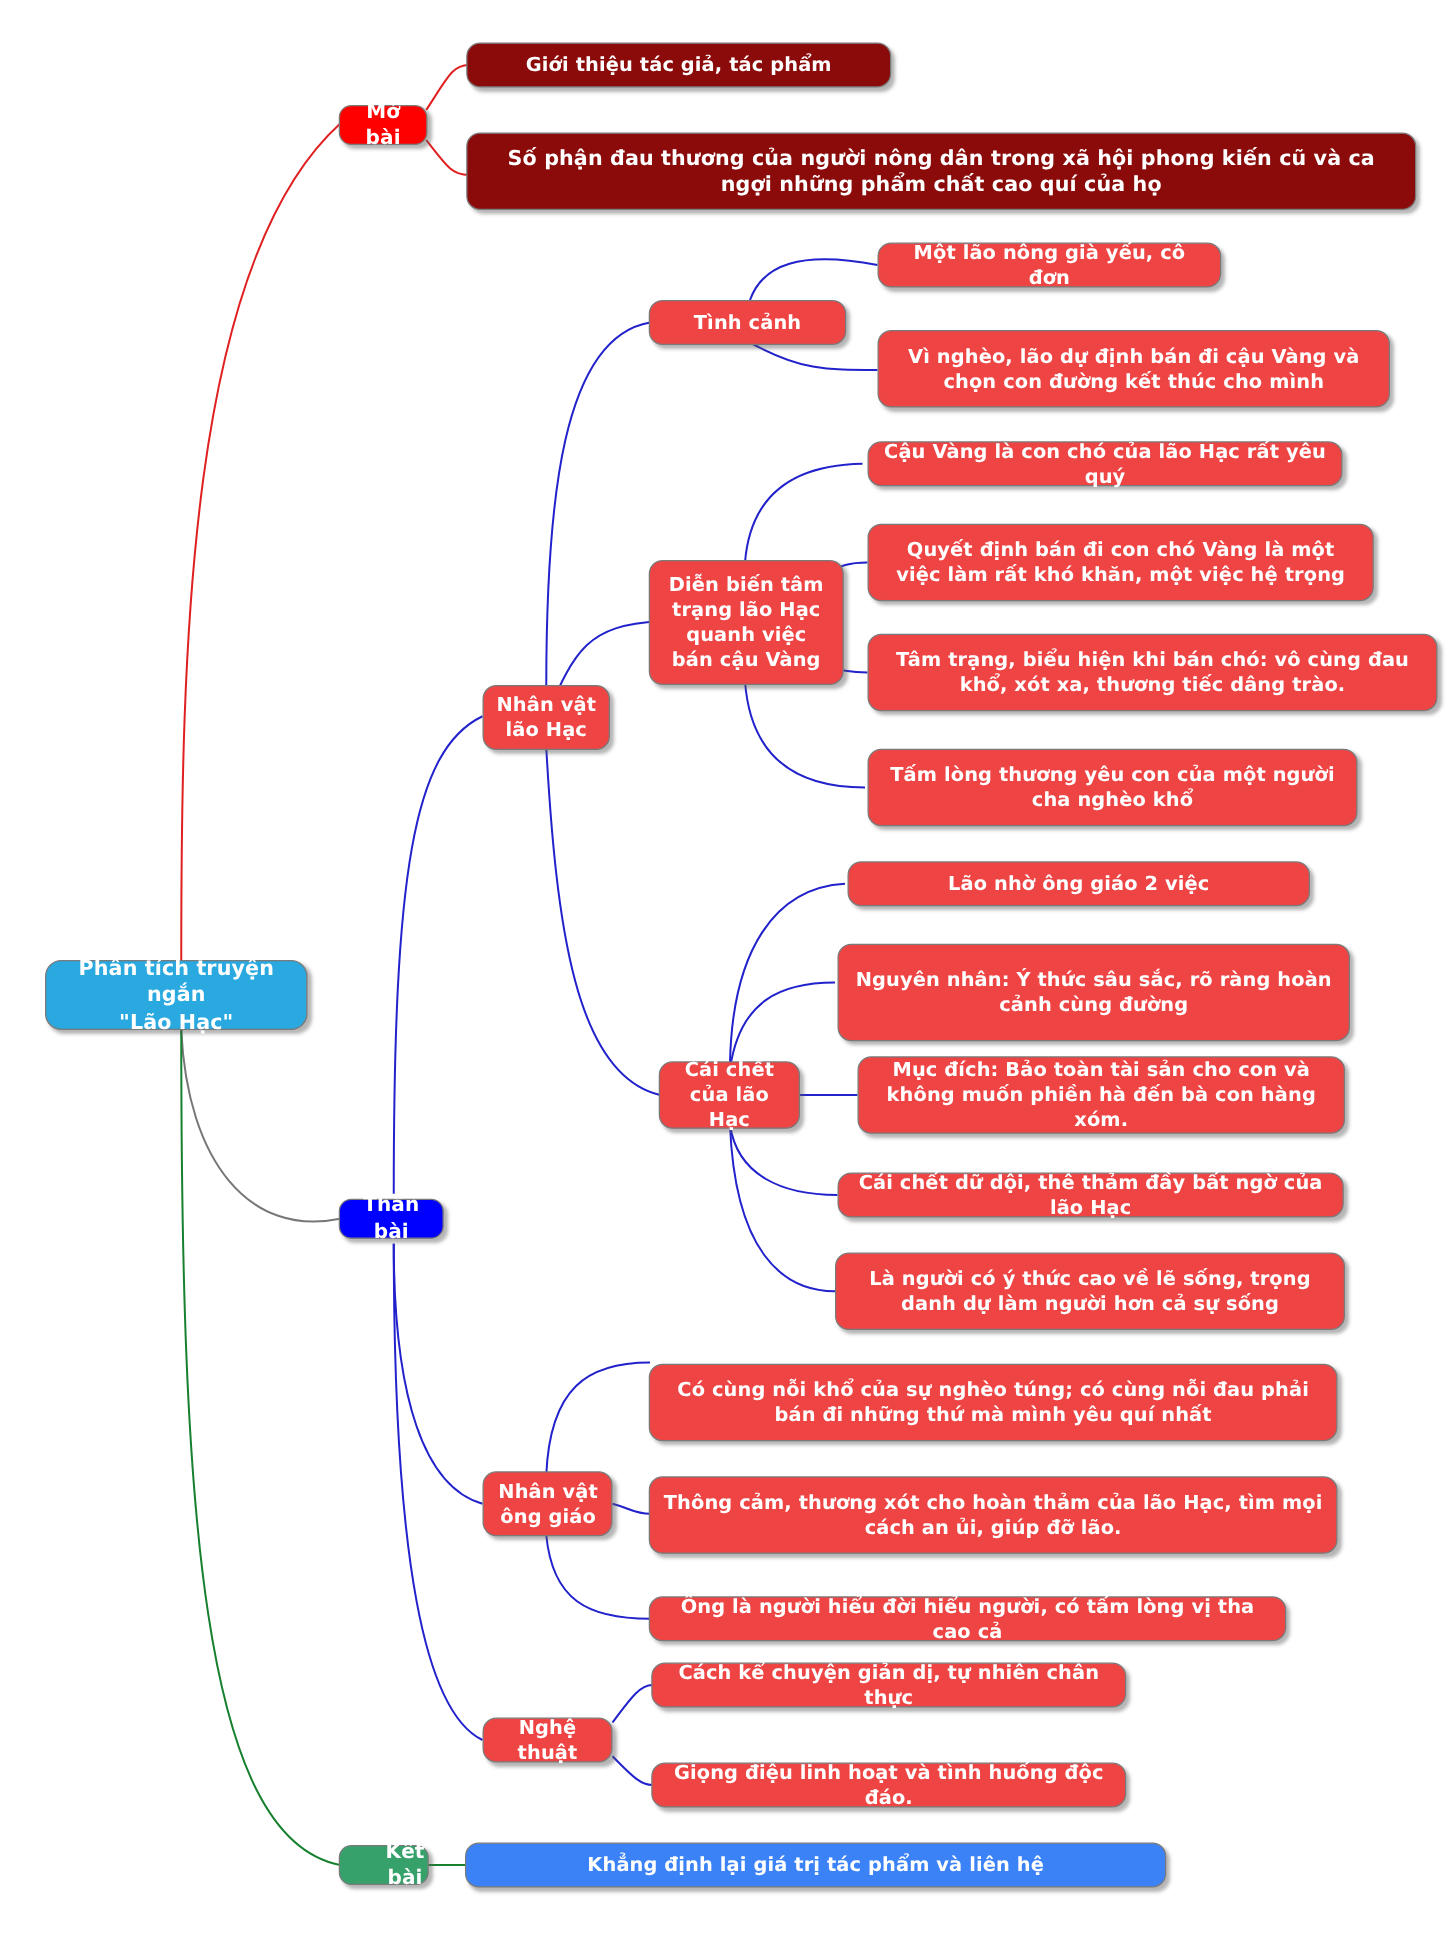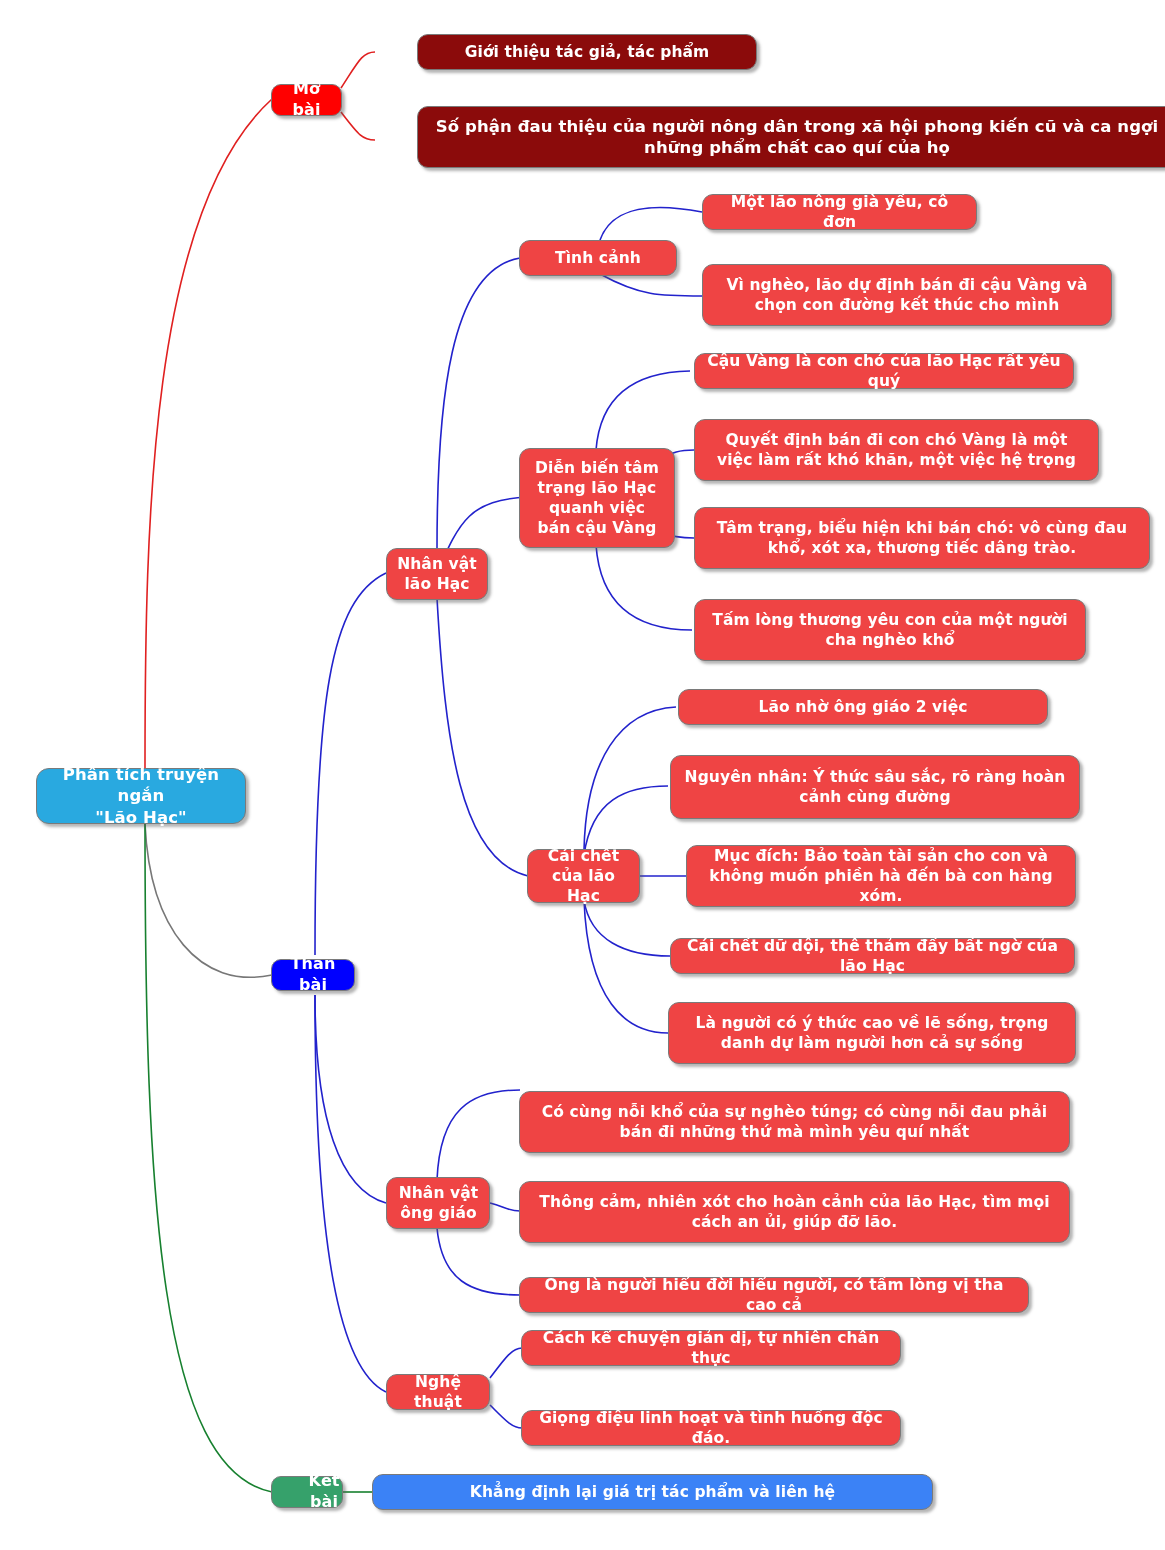--- a/index.html
+++ b/index.html
@@ -17,21 +17,21 @@
     border:1px solid #7a7a7a;
     box-shadow:3px 3px 3px rgba(90,90,90,0.45);
     line-height:1.30;
     padding:4px 10px;
     letter-spacing:0.1px;
   }
   .root{background:#29a9e0;border-radius:13px;font-size:16.5px;}
   .lvl1-red{background:#ff0000;font-size:16px;border-radius:10px;}
   .lvl1-blue{background:#0000ff;font-size:16px;border-radius:10px;}
   .lvl1-green{background:#36a16b;font-size:16px;border-radius:10px;padding-left:44px;}
-  .darkred{background:#8b0b0b;font-size:15.5px;margin-left:44px;}
+  .darkred{background:#8b0b0b;font-size:15.5px;}
   .navy{background:#ef4444;font-size:15.5px;}
   .green{background:#3b82f6;font-size:15.5px;}
   .big{font-size:16.5px;}
 </style>
 </head>
 <body>
 
 <div id="canvas">
 
   <svg class="links" viewBox="0 0 1165 1550">
@@ -83,21 +83,21 @@
 
   <div class="node lvl1-red" style="left:271px;top:84px;width:71px;height:32px;">
     <span>Mở bài</span>
   </div>
 
   <div class="node darkred" style="left:373px;top:34px;width:340px;height:36px;">
     <span>Giới thiệu tác giả, tác phẩm</span>
   </div>
 
   <div class="node darkred big" style="left:373px;top:106px;width:760px;height:62px;">
-    <span>Số phận đau thiệu của người nông dân trong xã hội phong kiến cũ và ca ngợi những phẩm chất cao quí của họ</span>
+    <span>Số phận đau thương của người nông dân trong xã hội phong kiến cũ và ca ngợi những phẩm chất cao quí của họ</span>
   </div>
 
   <div class="node lvl1-blue" style="left:271px;top:959px;width:84px;height:32px;">
     <span>Thân bài</span>
   </div>
 
   <div class="node navy" style="left:386px;top:548px;width:102px;height:52px;">
     <span>Nhân vật lão Hạc</span>
   </div>
 
@@ -126,41 +126,41 @@
   <div class="node navy" style="left:694px;top:599px;width:392px;height:62px;">
     <span>Tấm lòng thương yêu con của một người cha nghèo khổ</span>
   </div>
 
   <div class="node navy" style="left:527px;top:849px;width:113px;height:54px;">
     <span>Cái chết của lão Hạc</span>
   </div>
   <div class="node navy" style="left:678px;top:689px;width:370px;height:36px;">
     <span>Lão nhờ ông giáo 2 việc</span>
   </div>
-  <div class="node navy" style="left:670px;top:755px;width:410px;height:64px;">
+  <div class="node navy" style="left:670px;top:755px;width:410px;height:78px;">
     <span>Nguyên nhân: Ý thức sâu sắc, rõ ràng hoàn cảnh cùng đường</span>
   </div>
   <div class="node navy" style="left:686px;top:845px;width:390px;height:62px;">
     <span>Mục đích: Bảo toàn tài sản cho con và không muốn phiền hà đến bà con hàng xóm.</span>
   </div>
   <div class="node navy" style="left:670px;top:938px;width:405px;height:36px;">
     <span>Cái chết dữ dội, thê thảm đầy bất ngờ của lão Hạc</span>
   </div>
   <div class="node navy" style="left:668px;top:1002px;width:408px;height:62px;">
     <span>Là người có ý thức cao về lẽ sống, trọng danh dự làm người hơn cả sự sống</span>
   </div>
 
   <div class="node navy" style="left:386px;top:1177px;width:104px;height:52px;padding-left:11px;">
     <span>Nhân vật ông giáo</span>
   </div>
   <div class="node navy" style="left:519px;top:1091px;width:551px;height:62px;">
     <span>Có cùng nỗi khổ của sự nghèo túng; có cùng nỗi đau phải bán đi những thứ mà mình yêu quí nhất</span>
   </div>
   <div class="node navy" style="left:519px;top:1181px;width:551px;height:62px;">
-    <span>Thông cảm, nhiên xót cho hoàn cảnh của lão Hạc, tìm mọi cách an ủi, giúp đỡ lão.</span>
+    <span>Thông cảm, thương xót cho hoàn thảm của lão Hạc, tìm mọi cách an ủi, giúp đỡ lão.</span>
   </div>
   <div class="node navy" style="left:519px;top:1277px;width:510px;height:36px;">
     <span>Ông là người hiểu đời hiểu người, có tấm lòng vị tha cao cả</span>
   </div>
 
   <div class="node navy" style="left:386px;top:1374px;width:104px;height:36px;">
     <span>Nghệ thuật</span>
   </div>
   <div class="node navy" style="left:521px;top:1330px;width:380px;height:36px;">
     <span>Cách kể chuyện giản dị, tự nhiên chân thực</span>

